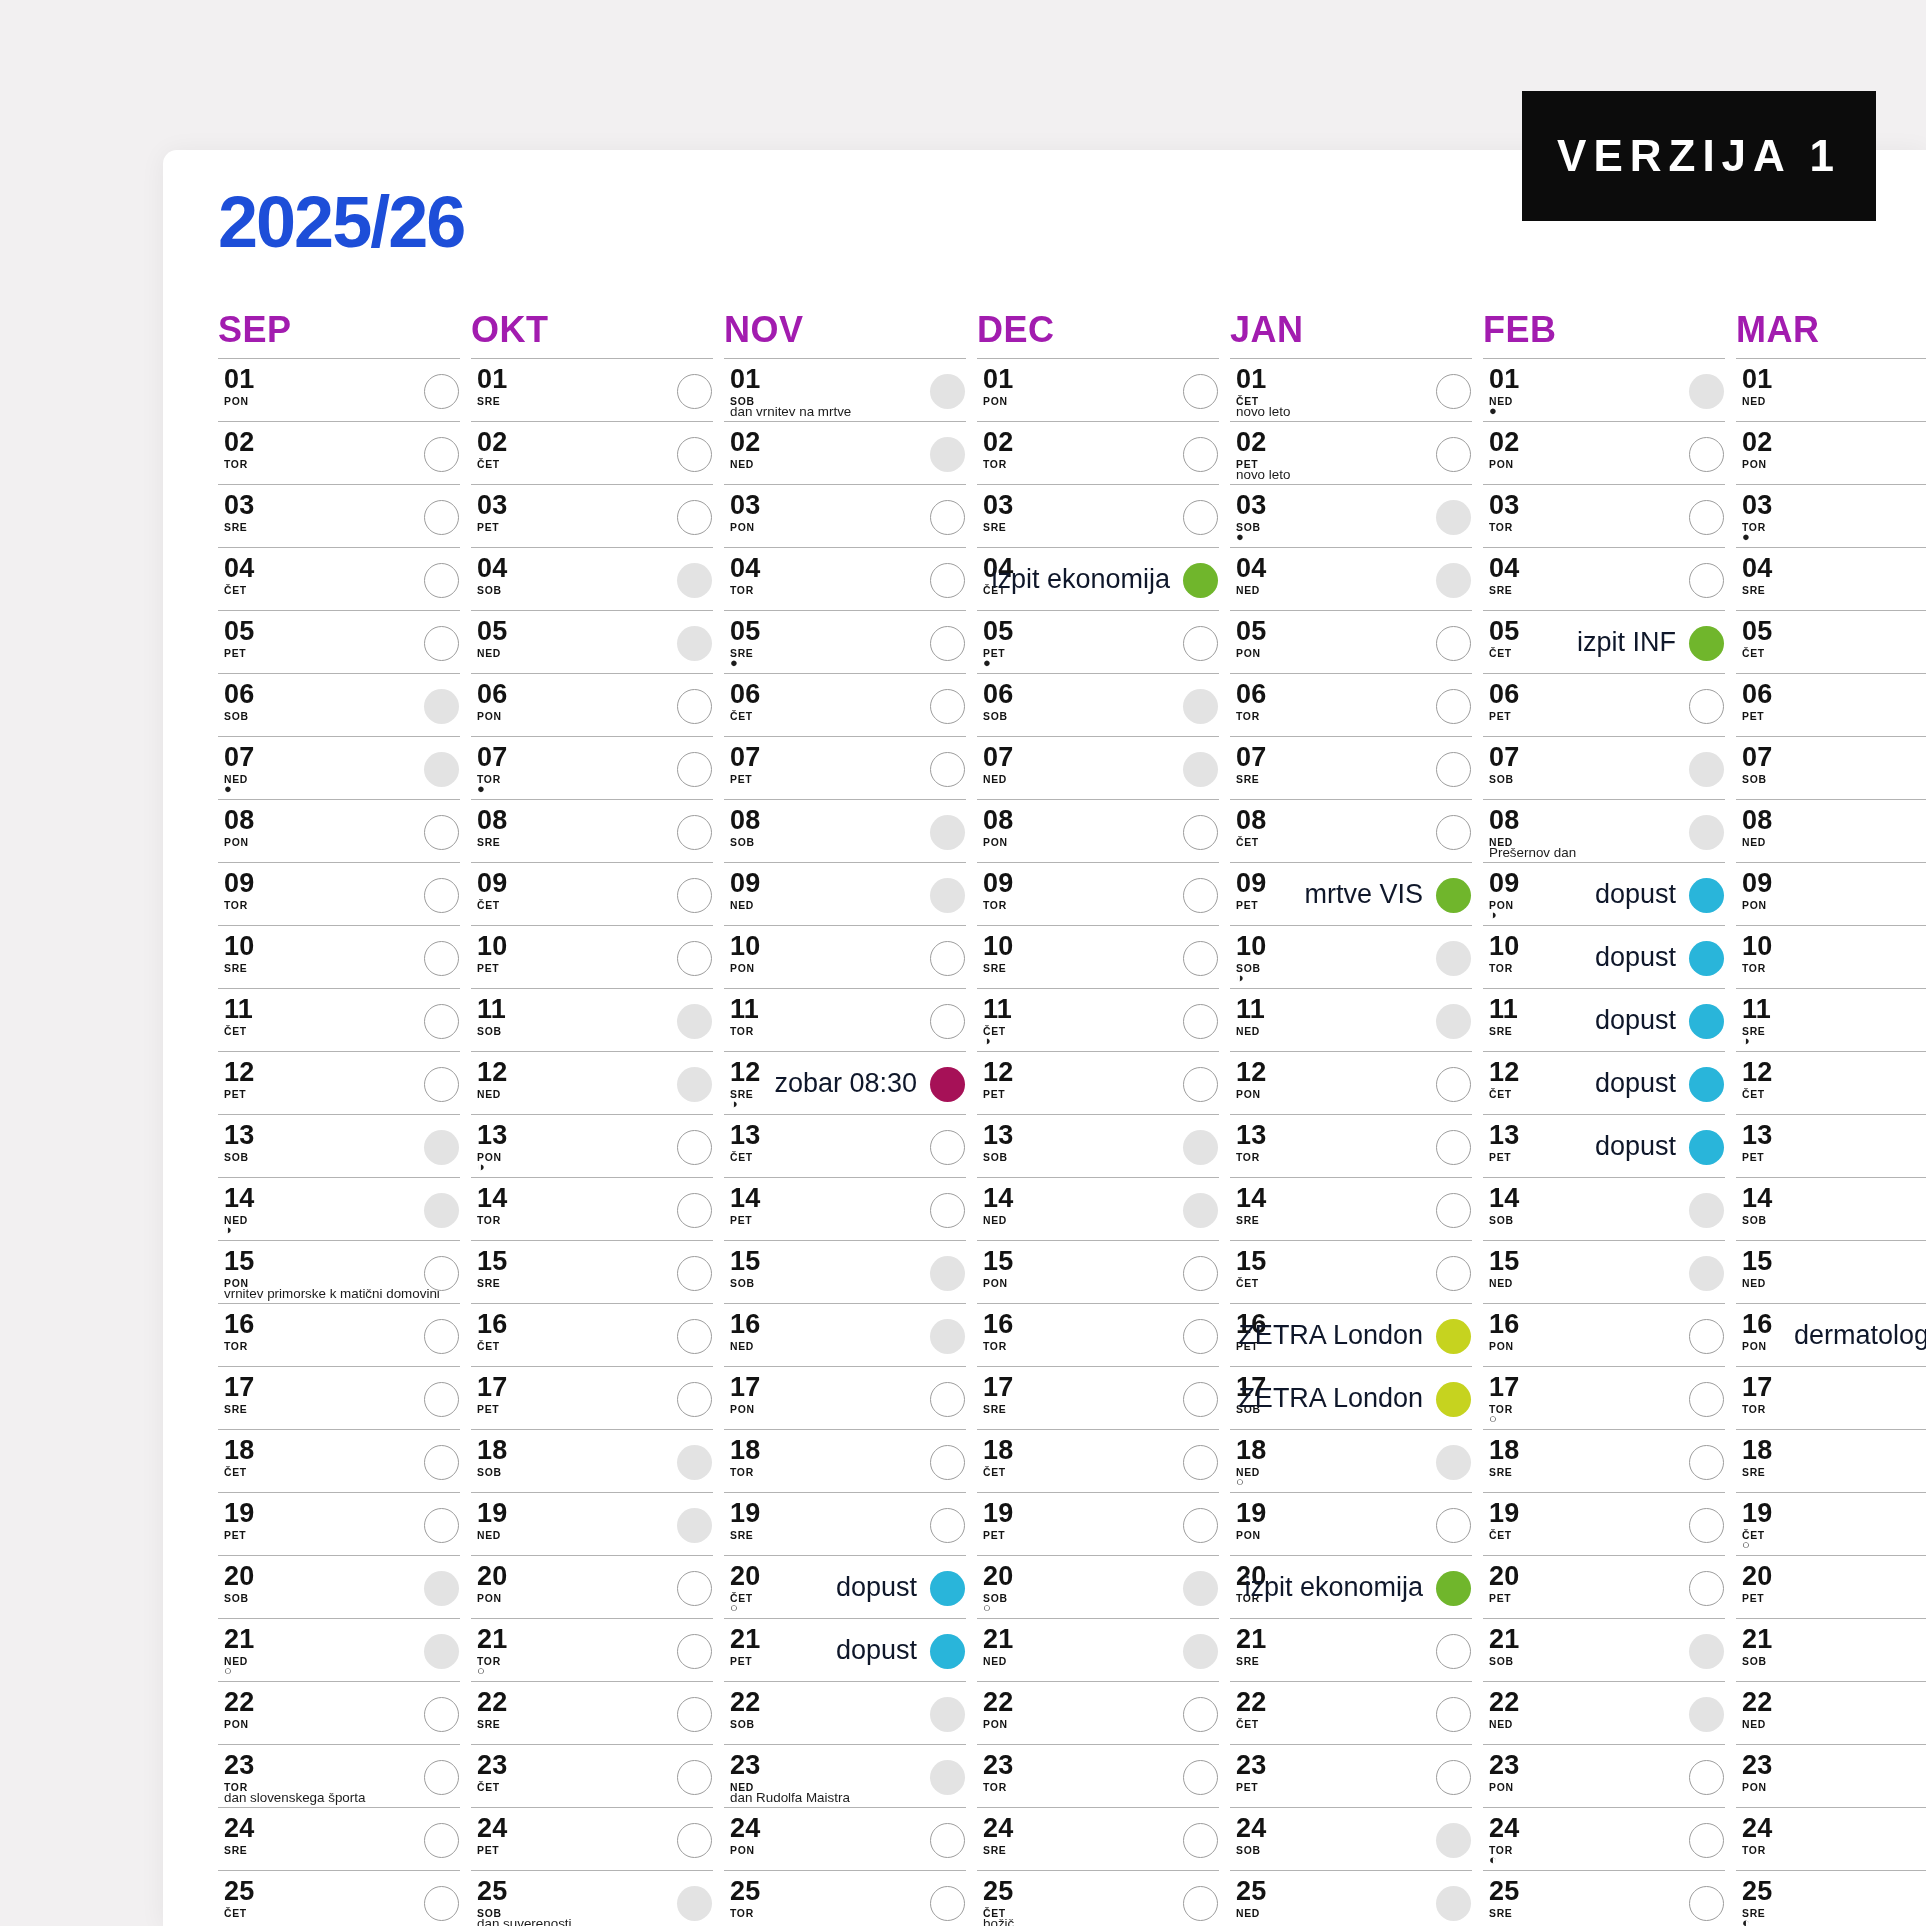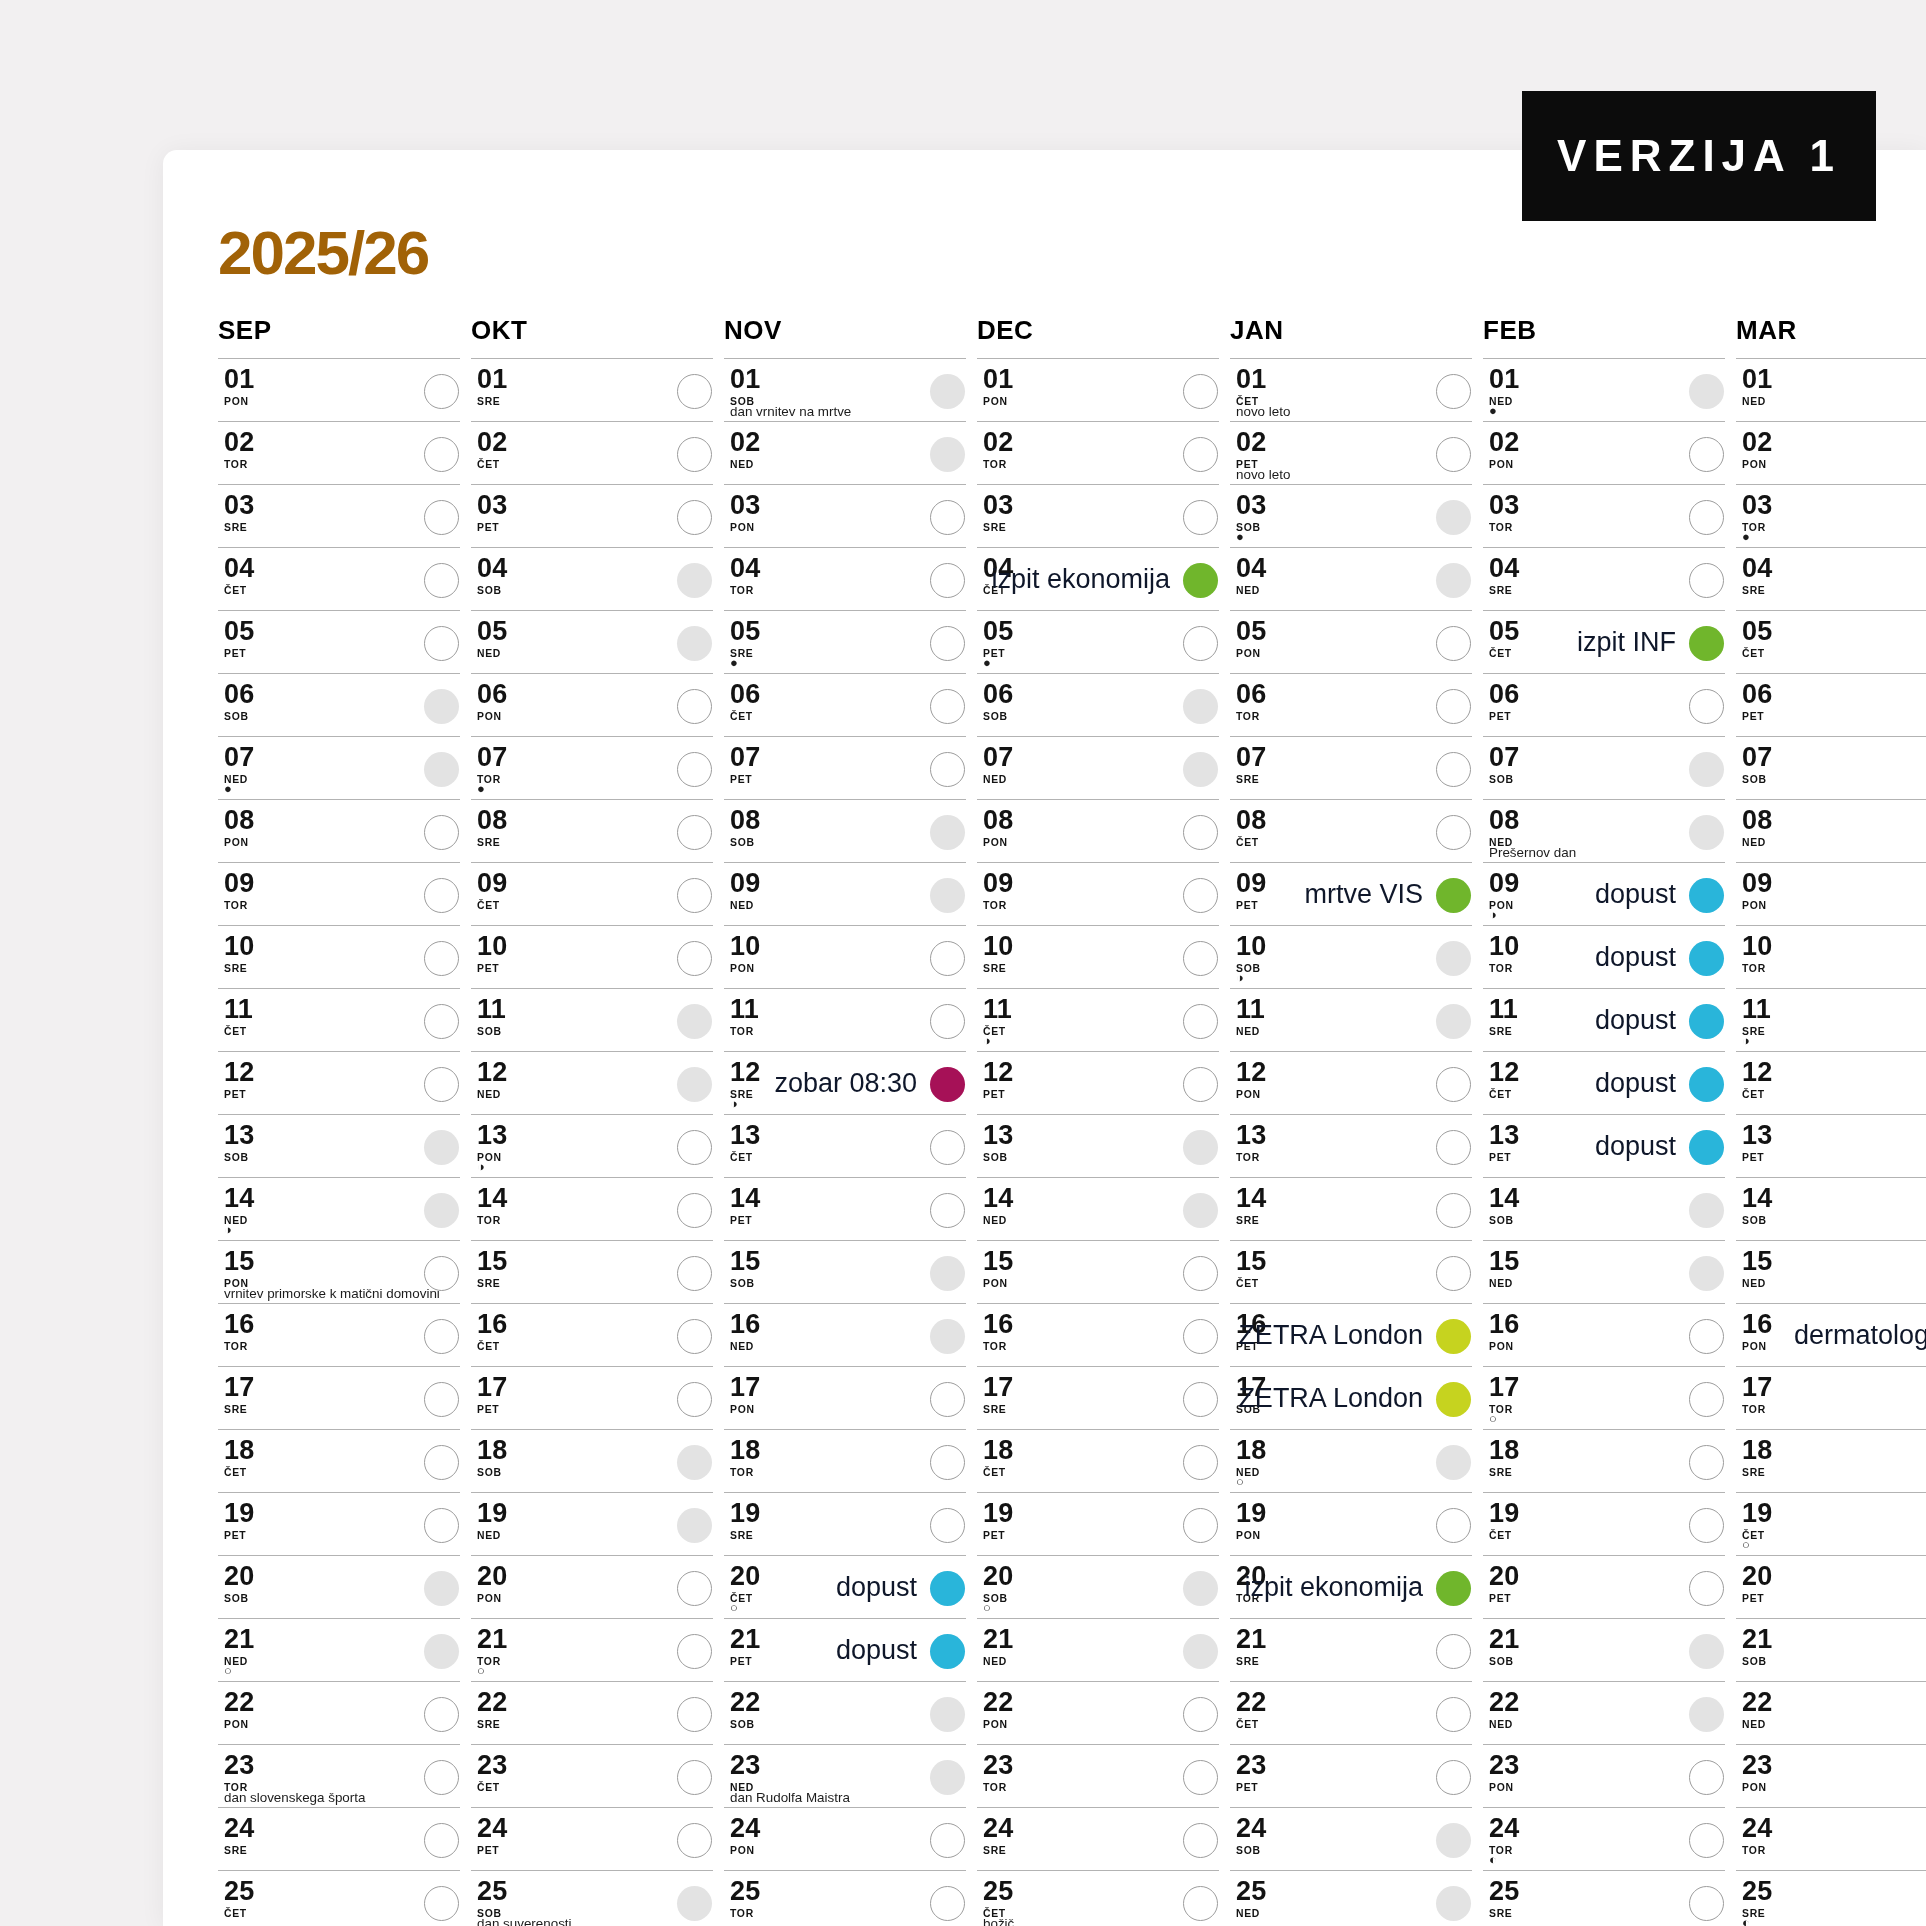--- a/index.html
+++ b/index.html
@@ -15,26 +15,26 @@
     box-shadow:0 2px 26px rgba(0,0,0,0.06);
   }
   .badge{
     position:absolute;left:1522px;top:91px;width:354px;height:130px;
     background:#0c0c0c;color:#ffffff;
     display:flex;align-items:center;justify-content:center;
     font-size:44px;font-weight:700;letter-spacing:7px;white-space:nowrap;
   }
   .title{
     position:absolute;left:218px;top:186px;
-    font-size:62px;font-weight:800;letter-spacing:-2px;line-height:1;
-    color:#a16207;white-space:nowrap;margin-top:36px;
+    font-size:72px;font-weight:800;letter-spacing:-2px;line-height:1;
+    color:#1d4ed8;white-space:nowrap;
   }
   .months{position:absolute;left:218px;top:313px;display:flex;gap:11px}
   .month{width:242px;flex:0 0 242px}
-  .mname{font-size:26px;font-weight:800;letter-spacing:0.5px;height:45px;line-height:34px;color:#000000}
+  .mname{font-size:36px;font-weight:800;letter-spacing:0.5px;height:45px;line-height:34px;color:#a21caf}
   .day{position:relative;height:62px;border-top:1px solid #b3b3b3}
   .num{padding:7px 0 0 6px;font-size:27px;line-height:27px;font-weight:700;letter-spacing:0.3px}
   .dow{padding:3px 0 0 6px;font-size:10.4px;font-weight:700;letter-spacing:0.7px}
   .sub{position:absolute;left:6px;top:46px;font-size:13.4px;font-weight:500;color:#1c1c1c;white-space:nowrap;line-height:14px}
   .moon{font-size:13px;top:45px}
   .circle{position:absolute;right:1px;top:15px;width:35px;height:35px;border-radius:50%;box-sizing:border-box}
   .c-out{background:#fff;border:1px solid #9d9d9d}
   .c-we{background:#e3e3e3}
   .event-label{
     position:absolute;right:49px;top:16px;font-size:27px;line-height:30px;

